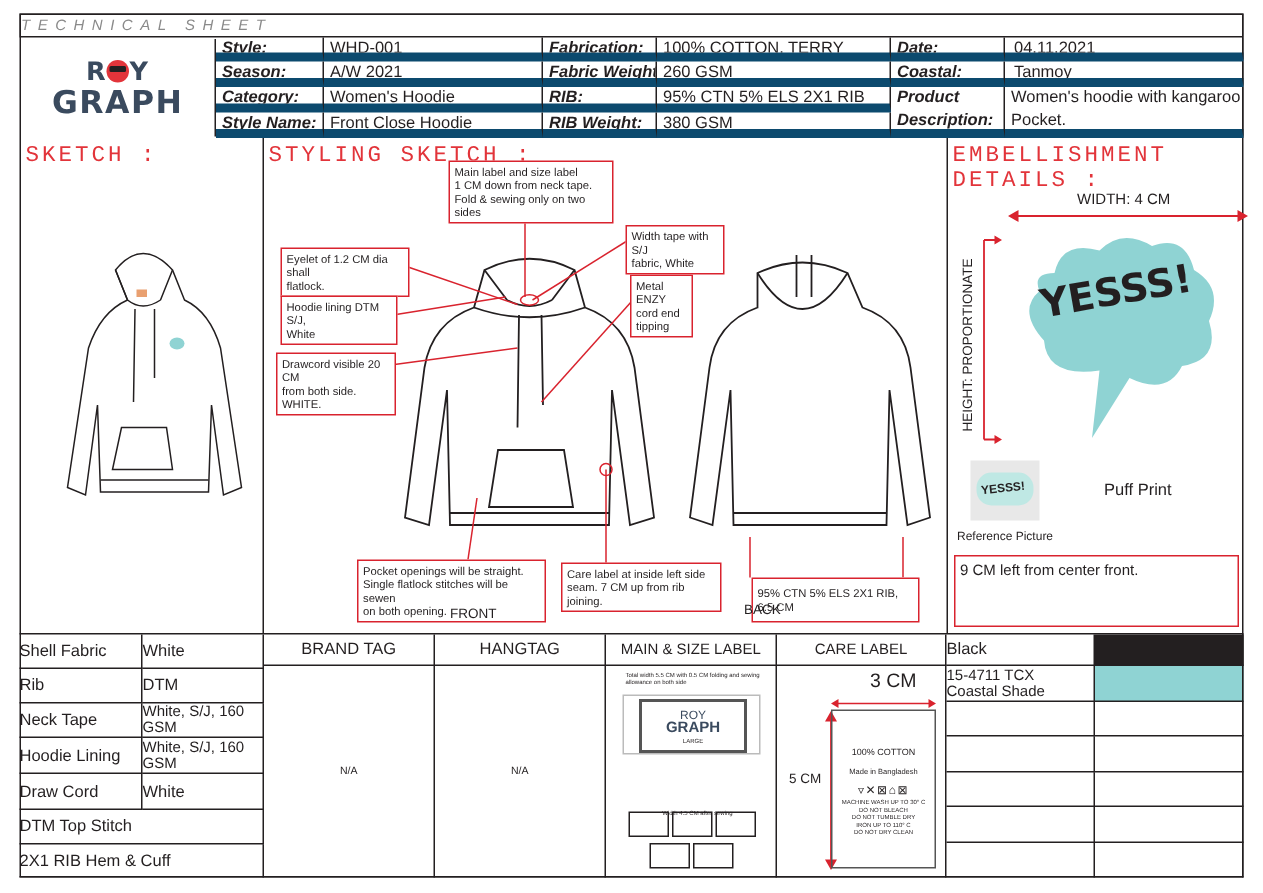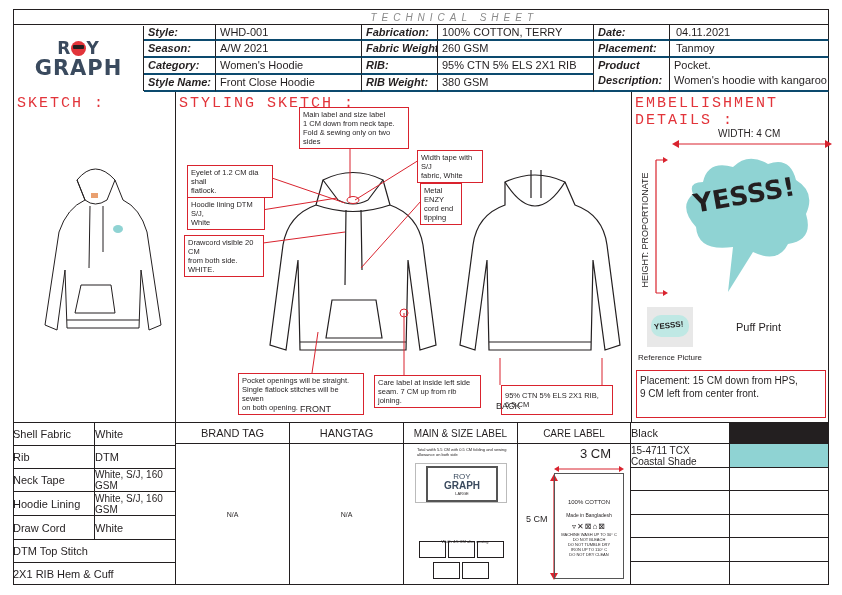--- a/index.html
+++ b/index.html
@@ -1,21 +1,21 @@
 <!DOCTYPE html>
 <html><head>
 <meta charset="utf-8">
 <style>
 *{box-sizing:border-box;margin:0;padding:0}
 html,body{width:842px;height:595px;background:#fff;overflow:hidden}
 body{font-family:"Liberation Sans",sans-serif;color:#231f20;position:relative}
 .abs{position:absolute}
 .sheet{position:absolute;left:13px;top:9px;width:816px;height:576px;border:1px solid #231f20}
-.title-bar{position:absolute;left:13px;top:9px;width:816px;height:16px;border:1px solid #231f20;border-bottom:1px solid #231f20;text-align:right;padding-right:290px;font-size:10px;letter-spacing:5px;font-style:italic;color:#8a8a8a;line-height:15px}
-.cell{position:absolute;border-right:1px solid #231f20;border-bottom:2px solid #0c4a6e;font-size:11px;line-height:15px;padding-left:4px;overflow:hidden;white-space:nowrap}
+.title-bar{position:absolute;left:13px;top:9px;width:816px;height:16px;border:1px solid #231f20;border-bottom:1px solid #231f20;padding-right:290px;font-size:10px;letter-spacing:5px;font-style:italic;color:#8a8a8a;line-height:15px}
+.cell{position:absolute;border-right:1px solid #231f20;border-bottom:6px solid #0c4a6e;font-size:11px;line-height:15px;padding-left:4px;overflow:hidden;white-space:nowrap}
 .lbl{font-weight:bold;font-style:italic}
 .logo{position:absolute;left:14px;top:26px;width:130px;height:65px;border-right:1px solid #231f20;display:flex;flex-direction:column;align-items:center;justify-content:center}
 .logo .l1,.logo .l2{font-weight:bold;color:#3a4a5e;font-family:"DejaVu Sans",sans-serif;letter-spacing:1px}
 .logo .l1{font-size:17px;line-height:18px}
 .logo .l2{font-size:21px;line-height:22px}
 .sec-title{position:absolute;font-family:Liberation Mono, monospace;font-size:15px;letter-spacing:2px;color:#e2343a}
 .vline{position:absolute;width:1px;background:#231f20}
 .hline{position:absolute;height:1px;background:#231f20}
 .callout{position:absolute;border:1.5px solid #d9232e;background:#fff;font-size:7.5px;line-height:9px;padding:2px 3px;color:#231f20}
 .lab{position:absolute;font-size:9px}
@@ -47,29 +47,29 @@
 <div class="cell" style="left:438px;top:25px;width:156px;height:16px">100% COTTON, TERRY</div>
 <div class="cell lbl" style="left:362px;top:41px;width:76px;height:17px">Fabric Weight:</div>
 <div class="cell" style="left:438px;top:41px;width:156px;height:17px">260 GSM</div>
 <div class="cell lbl" style="left:362px;top:58px;width:76px;height:17px">RIB:</div>
 <div class="cell" style="left:438px;top:58px;width:156px;height:17px">95% CTN 5% ELS 2X1 RIB</div>
 <div class="cell lbl" style="left:362px;top:75px;width:76px;height:17px">RIB Weight:</div>
 <div class="cell" style="left:438px;top:75px;width:156px;height:17px">380 GSM</div>
 
 <div class="cell lbl" style="left:594px;top:25px;width:76px;height:16px">Date:</div>
 <div class="cell" style="left:670px;top:25px;width:159px;height:16px;padding-left:6px">04.11.2021</div>
-<div class="cell lbl" style="left:594px;top:41px;width:76px;height:17px">Placement:</div>
+<div class="cell lbl" style="left:594px;top:41px;width:76px;height:17px">Coastal:</div>
 <div class="cell" style="left:670px;top:41px;width:159px;height:17px;padding-left:6px">Tanmoy</div>
 <div class="cell lbl" style="left:594px;top:58px;width:76px;height:34px;white-space:normal">
   <div>Product</div>
   <div>Description:</div>
 </div>
 <div class="cell" style="left:670px;top:58px;width:159px;height:34px;white-space:normal">
+  <div>Women's hoodie with kangaroo</div>
   <div>Pocket.</div>
-  <div>Women's hoodie with kangaroo</div>
 </div>
 
 <div class="vline" style="left:175px;top:92px;height:330px"></div>
 <div class="vline" style="left:631px;top:92px;height:330px"></div>
 <div class="hline" style="left:13px;top:422px;width:816px"></div>
 
 <div class="sec-title" style="left:17px;top:95px">SKETCH :</div>
 <div class="sec-title" style="left:179px;top:95px">STYLING SKETCH :</div>
 <div class="sec-title" style="left:635px;top:95px">EMBELLISHMENT DETAILS :</div>
 
@@ -175,21 +175,20 @@
   <path d="M25 30 Q30 8 55 15 Q70 0 90 12 Q112 4 118 28 Q138 40 128 62 Q136 88 110 92 Q100 112 75 100 L50 140 L55 95 Q20 100 18 75 Q0 55 15 42 Q10 30 25 30 Z" fill="#8fd3d3"></path>
 </svg>
 <div class="abs" style="left:693px;top:180px;font-size:26px;font-weight:bold;transform:rotate(-10deg);font-family:'DejaVu Sans',sans-serif;color:#231f20">YESSS!</div>
 <div class="abs" style="left:647px;top:307px;width:46px;height:40px;background:#e8e8e8">
   <div style="position:absolute;left:4px;top:8px;width:38px;height:22px;background:#bfe8e4;border-radius:10px"></div>
   <div style="position:absolute;left:7px;top:14px;font-size:8px;font-weight:bold;transform:rotate(-6deg)">YESSS!</div>
 </div>
 <div class="abs" style="left:638px;top:353px;font-size:8px">Reference Picture</div>
 <div class="abs" style="left:736px;top:321px;font-size:11px">Puff Print</div>
 <div class="callout" style="left:636px;top:370px;width:190px;height:48px;font-size:10px;line-height:13px;padding:3px">
-  <div>Placement: 15 CM down from HPS,</div>
   <div>9 CM left from center front.</div>
 </div>
 
 <div class="tbl-cell" style="left:13px;top:423px;width:82px;height:23px">Shell Fabric</div>
 <div class="tbl-cell" style="left:95px;top:423px;width:81px;height:23px">White</div>
 <div class="tbl-cell" style="left:13px;top:446px;width:82px;height:23px">Rib</div>
 <div class="tbl-cell" style="left:95px;top:446px;width:81px;height:23px">DTM</div>
 <div class="tbl-cell" style="left:13px;top:469px;width:82px;height:23px">Neck Tape</div>
 <div class="tbl-cell" style="left:95px;top:469px;width:81px;height:23px;font-size:10px;line-height:11px">White, S/J, 160 GSM</div>
 <div class="tbl-cell" style="left:13px;top:492px;width:82px;height:24px">Hoodie Lining</div>

